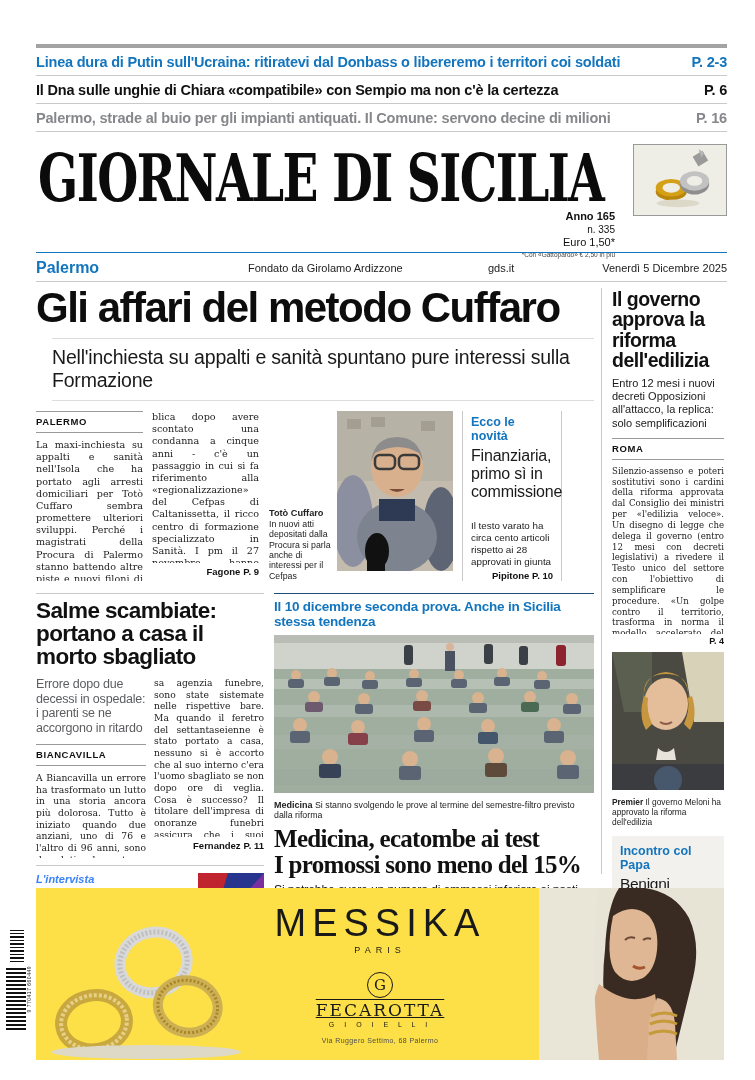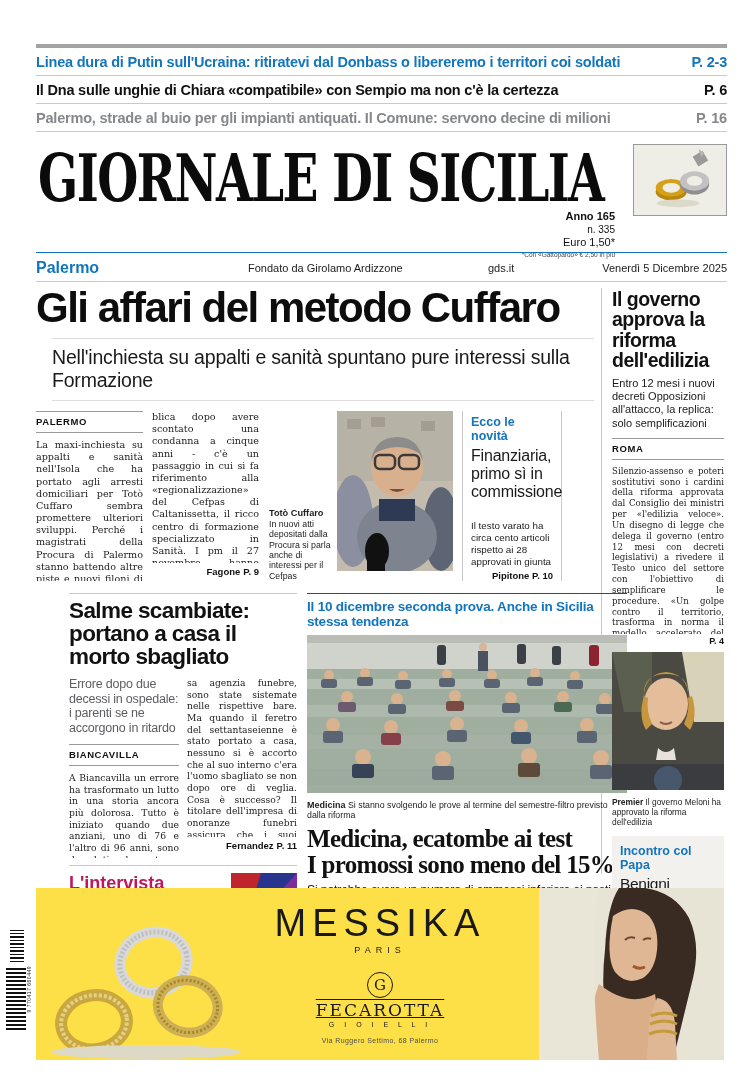--- a/index.html
+++ b/index.html
@@ -49,41 +49,41 @@
   .photo-cap .cap-t { font-weight:bold; font-size:9.2px; }
   .cuffaro { width:116px; height:160px; background:#c9c2b6; align-self:flex-start; }
 
   .fin-box { width:100px; margin-left:9px; border-left:1px solid #c9c9c9; border-right:1px solid #c9c9c9; padding:4px 8px 0; display:flex; flex-direction:column; }
   .fin-kicker { color:#1375bd; font-weight:bold; font-size:12.5px; margin-bottom:4px; }
   .fin-head { font-size:16px; line-height:1.12; font-weight:400; color:#1a1a1a; letter-spacing:-0.2px; }
   .fin-body { margin-top:auto; font-size:9.8px; line-height:1.22; color:#222; }
   .fin-byline { text-align:right; font-size:9.5px; font-weight:bold; margin-top:2px; }
 
   
-  .lower-row { display:flex; margin-top:12px;margin-left:33px; }
+  .lower-row { display:flex; margin-top:12px; }
   .salme-col { width:228px; }
   .salme-head { border-top:1px solid #c9c9c9; padding-top:6px; font-size:22.5px; font-weight:bold; letter-spacing:-0.6px; line-height:1.02; }
   .salme-cols { display:flex; margin-top:8px; height:178px; }
   .salme-a { width:110px; }
   .salme-b { width:110px; margin-left:8px; overflow:hidden; }
   .standfirst { font-size:12.5px; line-height:1.18; color:#5b5d60; letter-spacing:-0.2px; }
   .salme-a .kicker { margin-top:8px; }
 
   .medicina-col { width:320px; margin-left:10px; }
   .med-kicker { border-top:1px solid #1d4f79; padding-top:5px; color:#1375bd; font-weight:bold; font-size:13.5px; letter-spacing:-0.2px; }
   .exam { width:320px; height:158px; margin-top:6px; background:#aab4ab; }
   .med-cap { font-size:8.8px; color:#222; margin-top:3px; }
   .med-cap b { font-size:9px; }
   .med-head { margin-top:6px; font-size:25px; font-weight:bold; letter-spacing:-0.7px; line-height:1.03;font-family:Liberation Serif, serif; }
   .med-sub { margin-top:5px; font-size:12.3px; color:#1a1a1a; letter-spacing:-0.2px; }
   .med-page { text-align:right; font-size:9.5px; font-weight:bold; margin-top:2px; }
 
   .intervista { border-top:1px solid #c9c9c9; margin-top:10px; padding-top:7px; display:flex; width:228px; }
   .int-txt { width:155px; }
-  .int-kicker { color:#be185d; font-weight:bold; font-size:18px; }
+  .int-kicker { color:#3b82f6; font-weight:bold; font-size:11px;font-style:italic; }
   .int-head { font-size:14.5px; font-weight:bold; line-height:1.1; letter-spacing:-0.3px; margin-top:2px; }
   .int-body { font-family:"DejaVu Serif", serif; font-size:9.4px; line-height:1.25; margin-top:5px; text-align:justify; }
   .int-byline { text-align:right; font-size:9.5px; font-weight:bold; }
   .gram { width:66px; height:76px; margin-left:7px; background:#333; }
 
   
   .right-col { position:absolute; left:612px; top:289px; width:112px; height:586px; }
   .ed-head { font-size:19.5px; font-weight:bold; line-height:1.04; letter-spacing:-0.5px; }
   .ed-sub { margin-top:7px; font-size:11px; line-height:1.2; color:#1a1a1a; }
   .right-col .kicker { margin-top:8px; }

